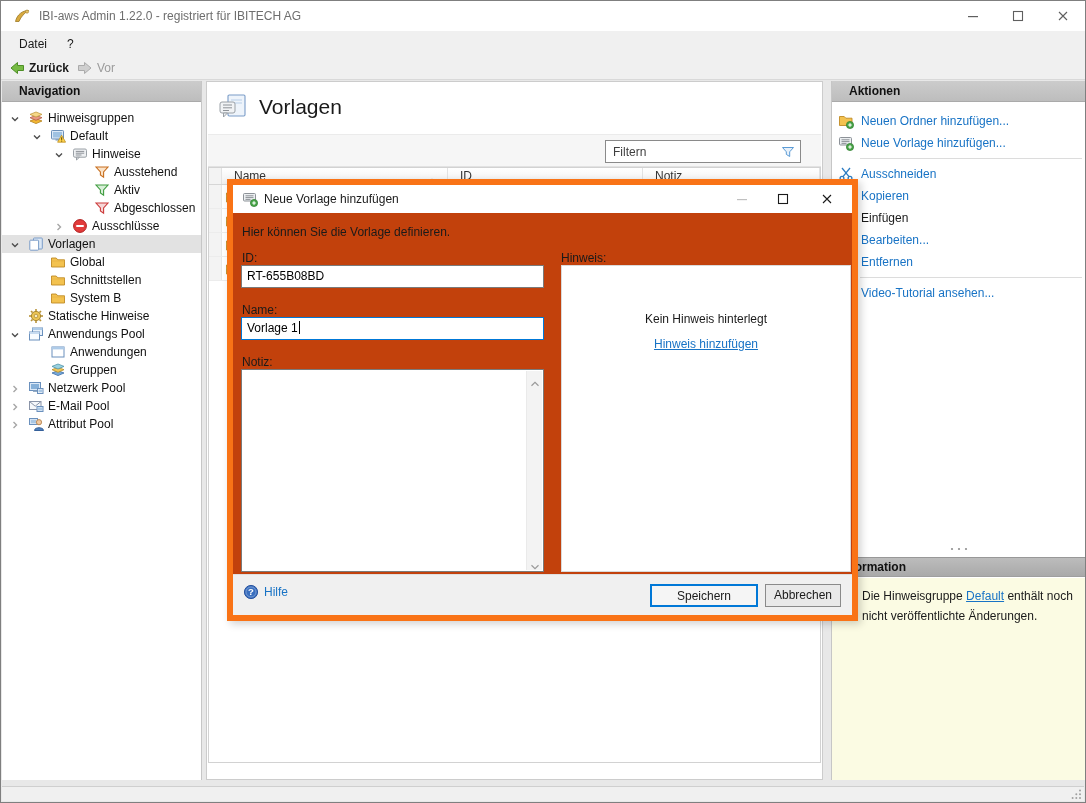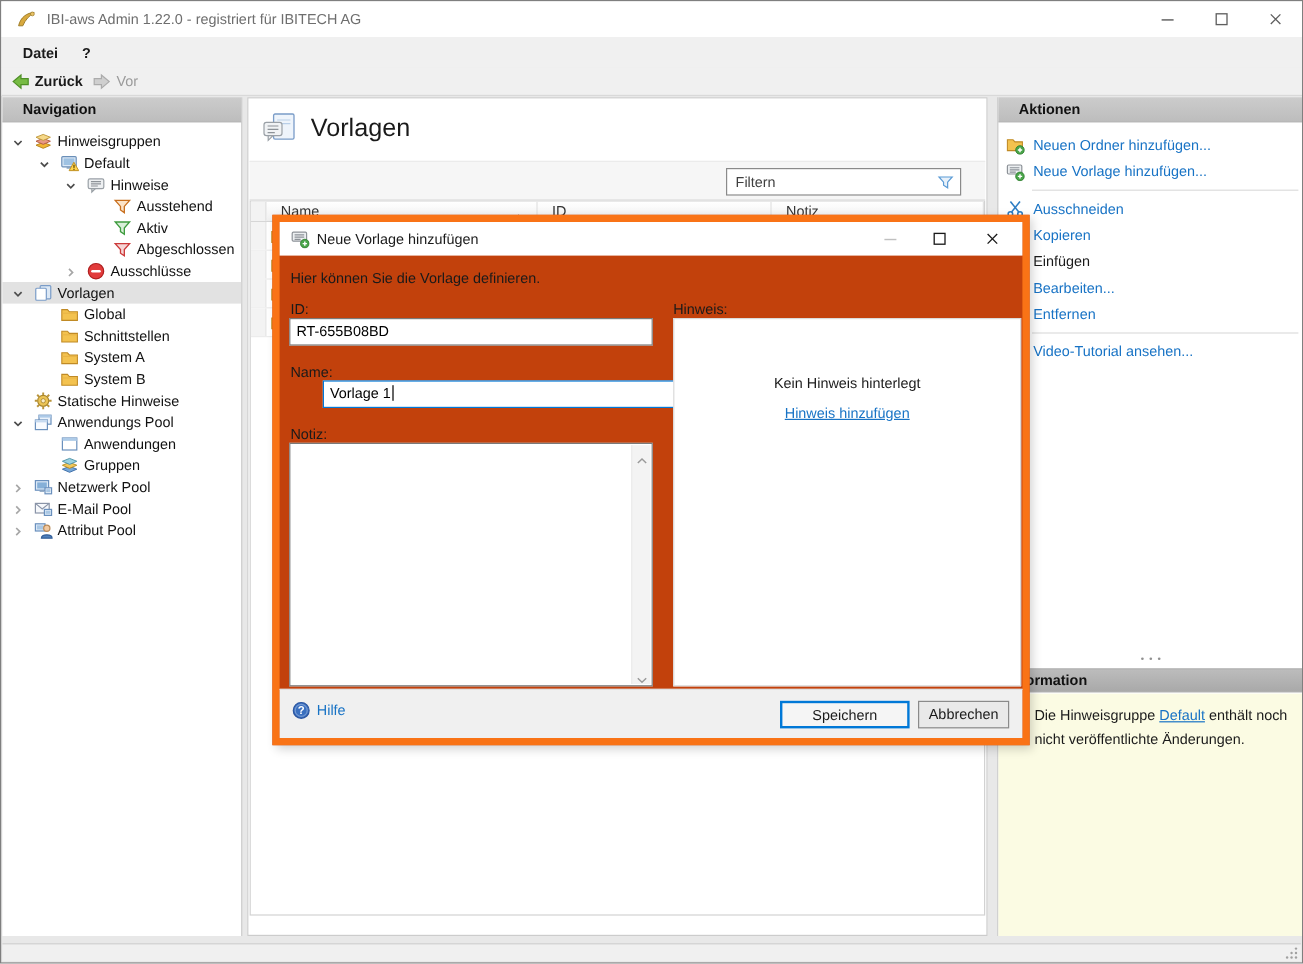--- a/index.html
+++ b/index.html
@@ -9,21 +9,21 @@
 
   
   .titlebar{position:absolute;top:0;left:0;right:0;height:30px;background:#fff;}
   .app-logo{position:absolute;left:12px;top:6px;width:18px;height:18px;}
   .title-text{position:absolute;left:38px;top:0;line-height:30px;color:#6e6e6e;white-space:nowrap;}
   .win-controls{position:absolute;top:0;right:0;display:flex;}
   .win-btn{width:45px;height:30px;display:flex;align-items:center;justify-content:center;color:#5f5f5f;}
 
   
   .menubar{position:absolute;top:30px;left:0;right:0;height:25px;background:#f0f0f0;display:flex;align-items:center;padding-left:8px;}
-  .menu-item{padding:4px 10px;height:100%;display:flex;align-items:center;color:#1a1a1a;font-weight:bold;}
+  .menu-item{padding:4px 10px;height:100%;display:flex;align-items:center;color:#1a1a1a;}
   .toolbar{position:absolute;top:55px;left:0;right:0;height:24px;background:#f0f0f0;border-bottom:1px solid #d9d9d9;display:flex;align-items:center;padding-left:4px;}
   .tool-btn{display:flex;align-items:center;gap:4px;padding:0 4px;height:100%;}
   .tool-btn .i16{width:16px;height:16px;}
   .back-label{font-weight:bold;color:#1a1a1a;}
   .fwd-label{color:#9b9b9b;}
 
   
   .panel-header{height:21px;background:linear-gradient(#cccccc,#bdbdbd);border-bottom:1px solid #aaa;
      font-weight:bold;line-height:20px;padding-left:17px;color:#111;}
   .nav-panel{position:absolute;left:1px;top:80px;width:200px;height:699px;background:#fff;border-right:1px solid #c6c6c6;}
@@ -84,21 +84,21 @@
   .dlg-icon{position:absolute;left:9px;top:6px;width:16px;height:16px;}
   .dlg-title{position:absolute;left:31px;top:0;line-height:28px;color:#1a1a1a;white-space:nowrap;}
   .dlg-btn{position:absolute;top:0;width:30px;height:28px;display:flex;align-items:center;justify-content:center;}
   .dlg-min{right:95px;color:#c0c0c0;}
   .dlg-max{right:54px;color:#1a1a1a;}
   .dlg-close{right:10px;color:#1a1a1a;}
   .dlg-subtitle{position:absolute;left:9px;top:40px;color:#1a1a1a;}
   .dlg-label{position:absolute;left:9px;color:#1a1a1a;}
   .dlg-input{position:absolute;left:8px;width:303px;height:23px;border:1px solid #7a7a7a;background:#fff;
      line-height:21px;padding-left:5px;white-space:nowrap;overflow:hidden;}
-  .dlg-input.focused{border-color:#0078d7;margin-left:28px;}
+  .dlg-input.focused{border-color:#0078d7;}
   .caret{display:inline-block;width:1px;height:13px;background:#000;vertical-align:-2px;margin-left:1px;}
   .dlg-note{position:absolute;left:8px;top:184px;width:303px;height:203px;border:1px solid #7a7a7a;background:#fff;}
   .note-scrollbar{position:absolute;right:1px;top:1px;bottom:1px;width:16px;background:#f3f3f3;border-left:1px solid #eaeaea;}
   .sb-arrow{position:absolute;left:3px;width:10px;height:6px;}
   .sb-up{top:5px;} .sb-down{bottom:5px;}
   .hint-label{position:absolute;left:328px;top:66px;color:#1a1a1a;}
   .hint-panel{position:absolute;left:328px;top:80px;width:290px;height:307px;border:1px solid #dadada;background:#fff;}
   .hint-empty{position:absolute;top:46px;left:0;right:0;text-align:center;color:#1a1a1a;}
   .hint-link{position:absolute;top:71px;left:0;right:0;text-align:center;}
   .hint-link span{color:#1873c5;text-decoration:underline;}
@@ -246,27 +246,20 @@
               <path d="M1.5 7 L14.5 7" stroke="#e7b244" stroke-width="0.8"></path>
             </svg></span>
           <span class="tree-label" style="left: 68px;">Global</span>
         </div>
         <div class="tree-row">
           <span class="tree-icon" style="left: 48px;"><svg viewBox="0 0 16 16" width="16" height="16">
               <path d="M1.5 13 L1.5 4 L6.2 4 L7.8 5.8 L14.5 5.8 L14.5 13 Z" fill="#f3c24f" stroke="#c08a25" stroke-width="0.9"></path>
               <path d="M1.5 7 L14.5 7" stroke="#e7b244" stroke-width="0.8"></path>
             </svg></span>
           <span class="tree-label" style="left: 68px;">Schnittstellen</span>
-        </div>
-        <div class="tree-row">
-          <span class="tree-icon" style="left: 48px;"><svg viewBox="0 0 16 16" width="16" height="16">
-              <path d="M1.5 13 L1.5 4 L6.2 4 L7.8 5.8 L14.5 5.8 L14.5 13 Z" fill="#f3c24f" stroke="#c08a25" stroke-width="0.9"></path>
-              <path d="M1.5 7 L14.5 7" stroke="#e7b244" stroke-width="0.8"></path>
-            </svg></span>
-          <span class="tree-label" style="left: 68px;">System A</span>
         </div>
         <div class="tree-row">
           <span class="tree-icon" style="left: 48px;"><svg viewBox="0 0 16 16" width="16" height="16">
               <path d="M1.5 13 L1.5 4 L6.2 4 L7.8 5.8 L14.5 5.8 L14.5 13 Z" fill="#f3c24f" stroke="#c08a25" stroke-width="0.9"></path>
               <path d="M1.5 7 L14.5 7" stroke="#e7b244" stroke-width="0.8"></path>
             </svg></span>
           <span class="tree-label" style="left: 68px;">System B</span>
         </div>
         <div class="tree-row">
           <span class="tree-icon" style="left: 26px;"><svg viewBox="0 0 16 16" width="16" height="16">

